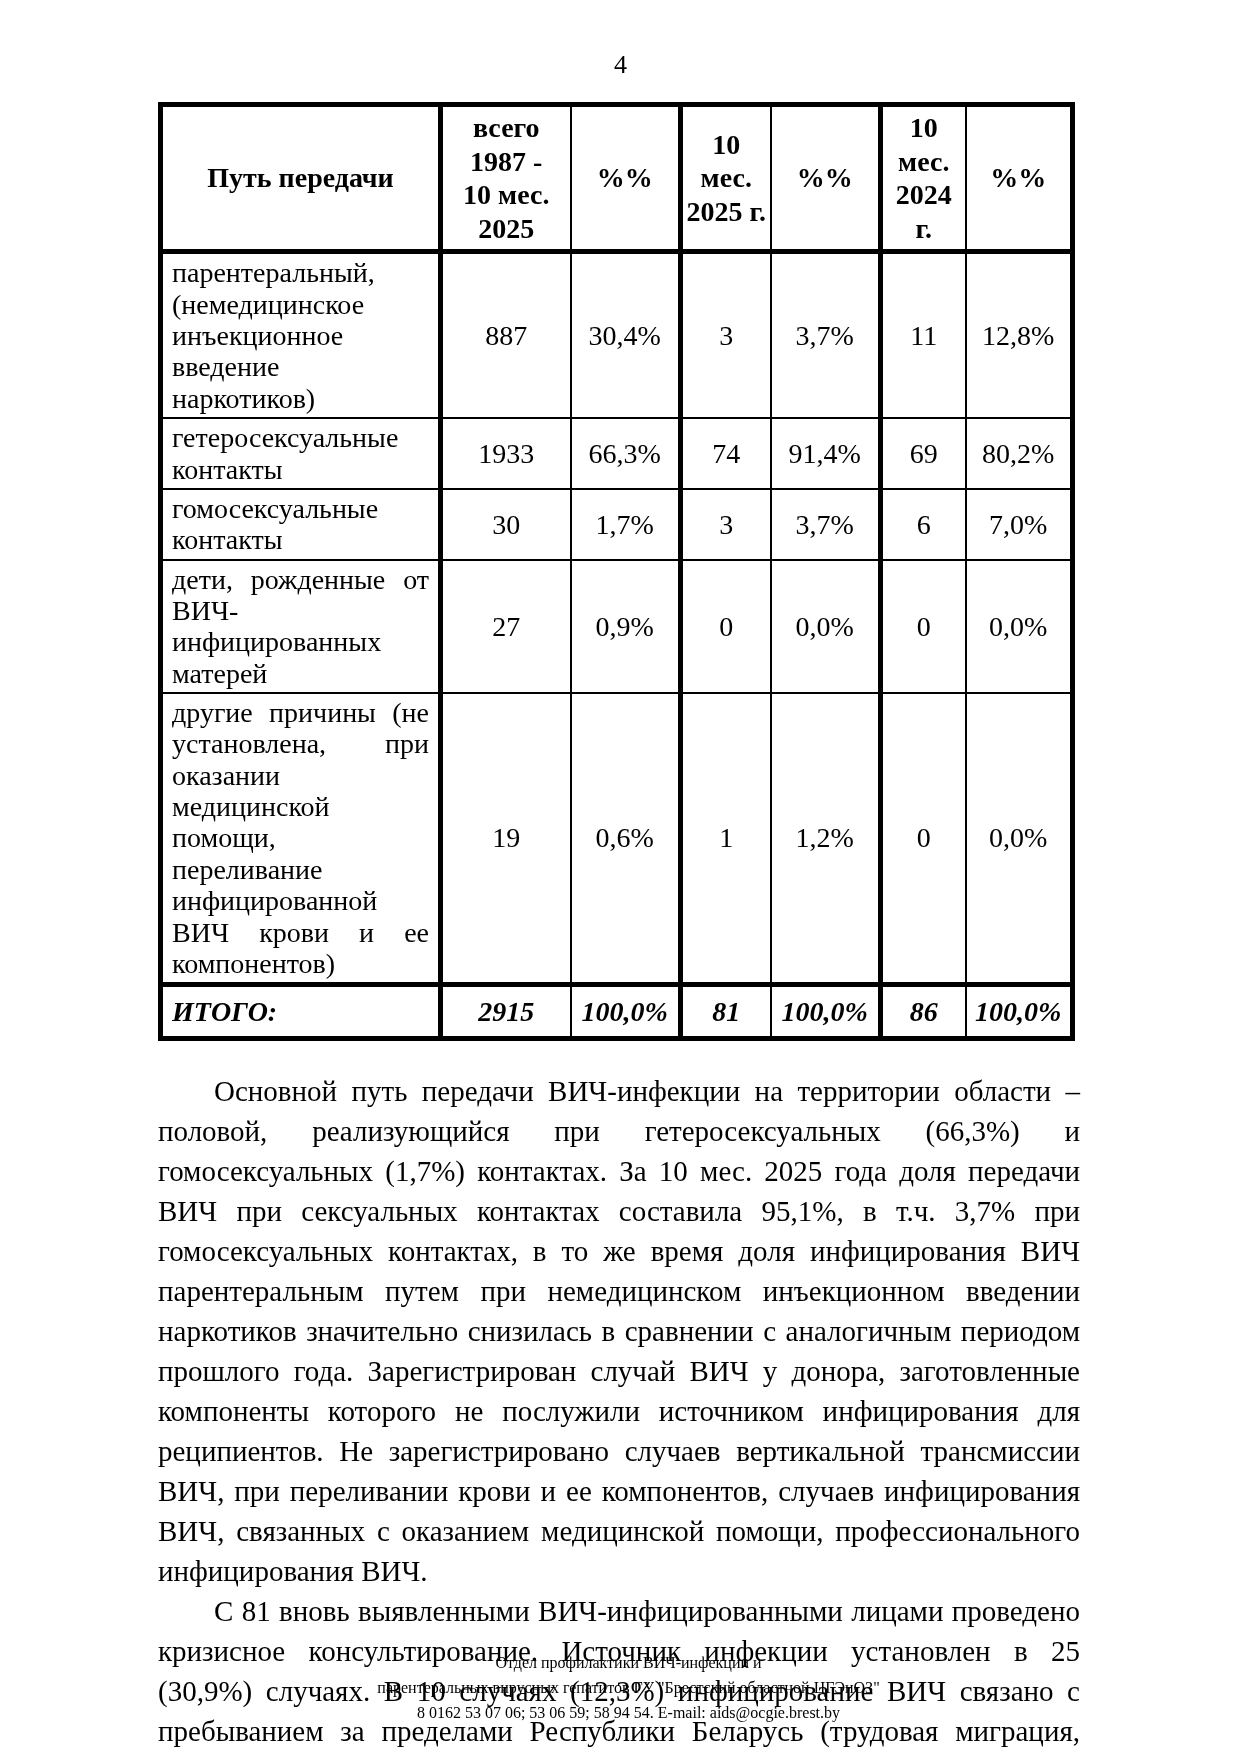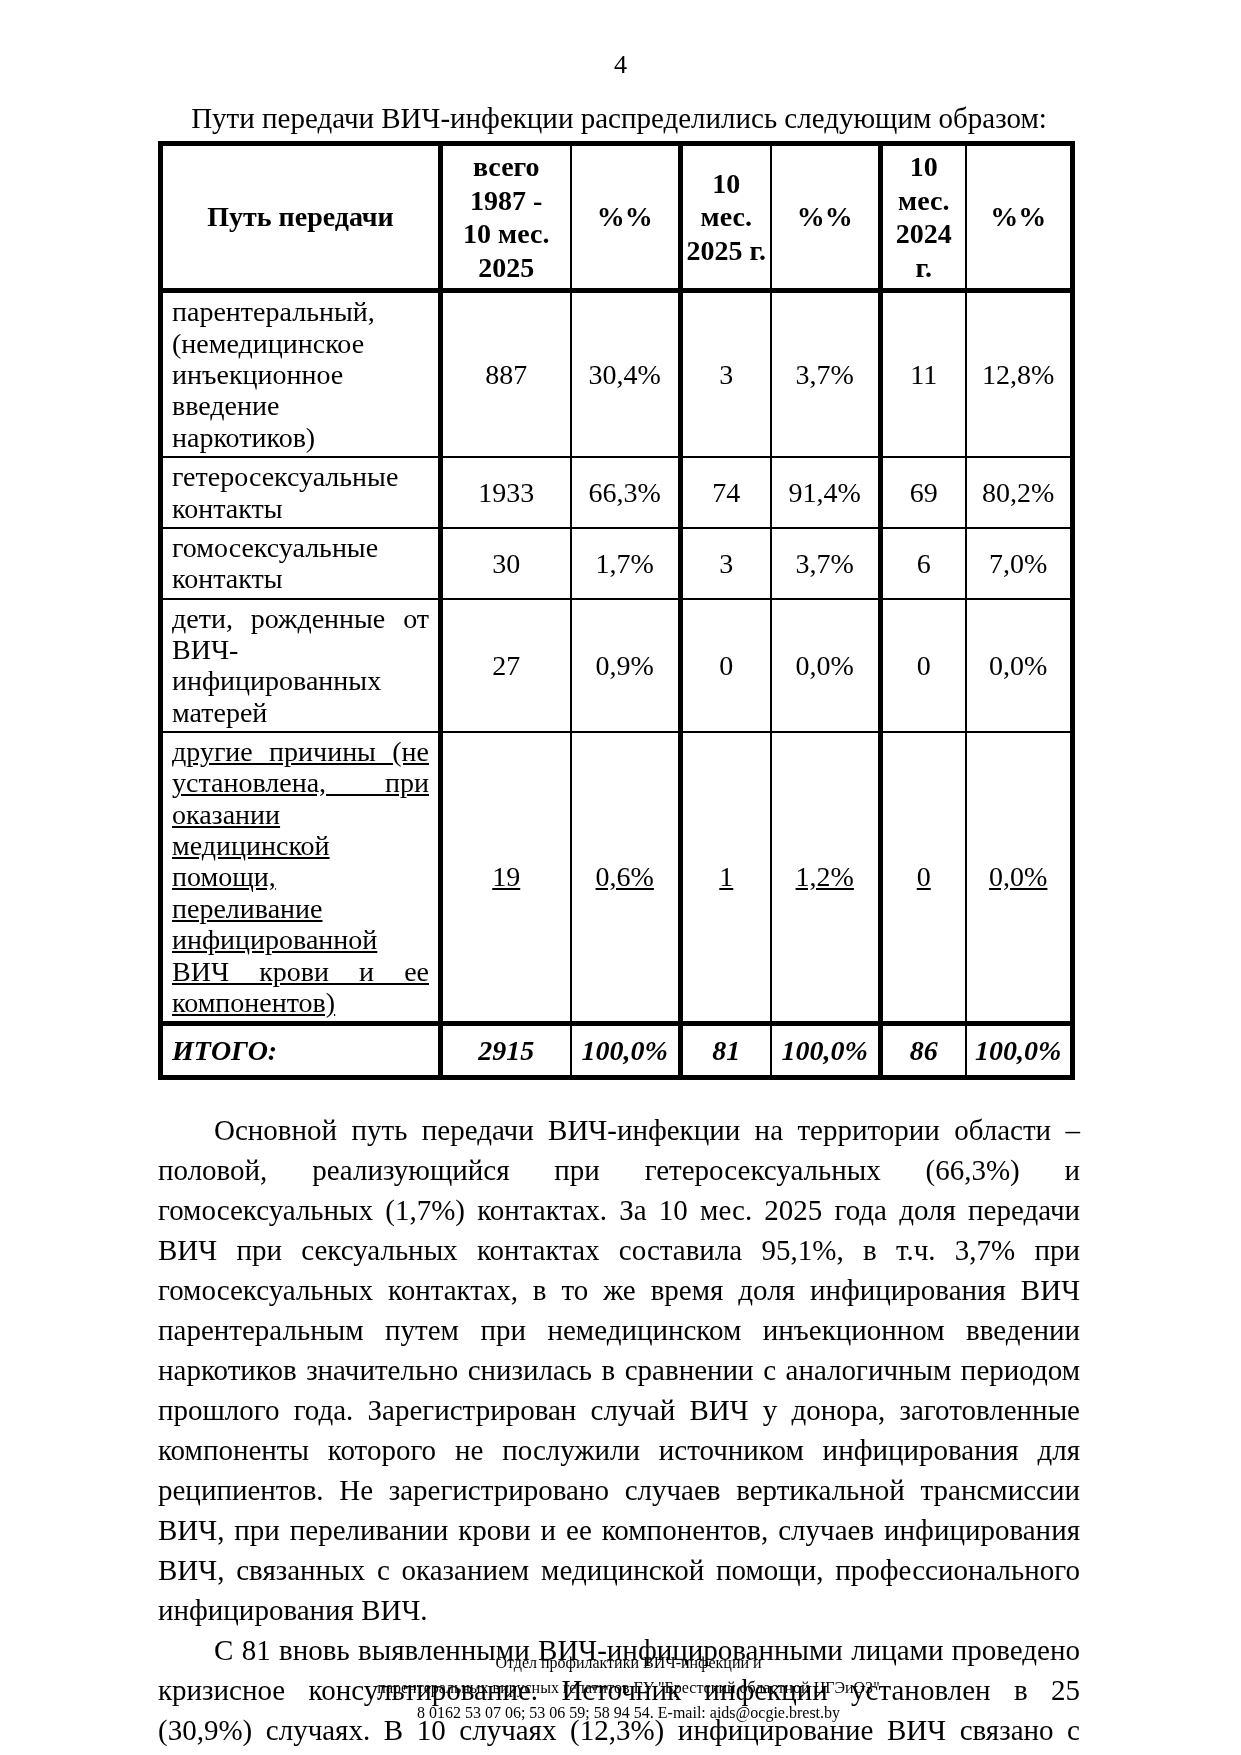--- a/index.html
+++ b/index.html
@@ -13,38 +13,37 @@
   table.routes th{font-weight:bold;text-align:center;vertical-align:middle;white-space:pre-line;
         line-height:1.2;padding:4px 2px;border-bottom:5px solid #000;}
   table.routes td{text-align:center;vertical-align:middle;line-height:1.12;padding:2px 2px;}
   table.routes td.label{text-align:justify;padding:3px 9px;}
   .thick-r{border-right:5px solid #000 !important;}
   thead tr{height:108px;}
   tbody tr:nth-child(1){height:112px;}
   tbody tr:nth-child(2){height:33px;}
   tbody tr:nth-child(3){height:33px;}
   tbody tr:nth-child(4){height:66px;}
-  tbody tr:nth-child(5){height:172px;text-decoration:underline;}
+  tbody tr:nth-child(5){height:172px;}
   tbody tr.total{height:54px;font-style:italic;}
   tbody tr.total td{border-top:5px solid #000;font-weight:bold;}
   tbody tr.total td.label{text-align:left;}
   .paras{margin-top:30px;font-size:29px;line-height:40px;text-align:justify;}
   .paras p{margin:0;text-indent:56px;font-family:Liberation Serif, serif;}
   .footer{position:absolute;bottom:30px;left:0;right:0;text-align:center;font-size:16px;line-height:25px;margin-left:16px;}
 </style>
 </head>
 <body>
 
 <div class="page">
 
   <div class="pagenum">4</div>
 
   <div class="content">
 
-    <p class="tbl-title">Пути передачи ВИЧ-инфекции распределились следующим образом:</p>
 
     <table class="routes">
       <colgroup>
         <col style="width:280px">
           <col style="width:130px">
           <col style="width:110px">
         <col style="width:90px">
           <col style="width:110px">
           <col style="width:85px">
           <col style="width:107px">

